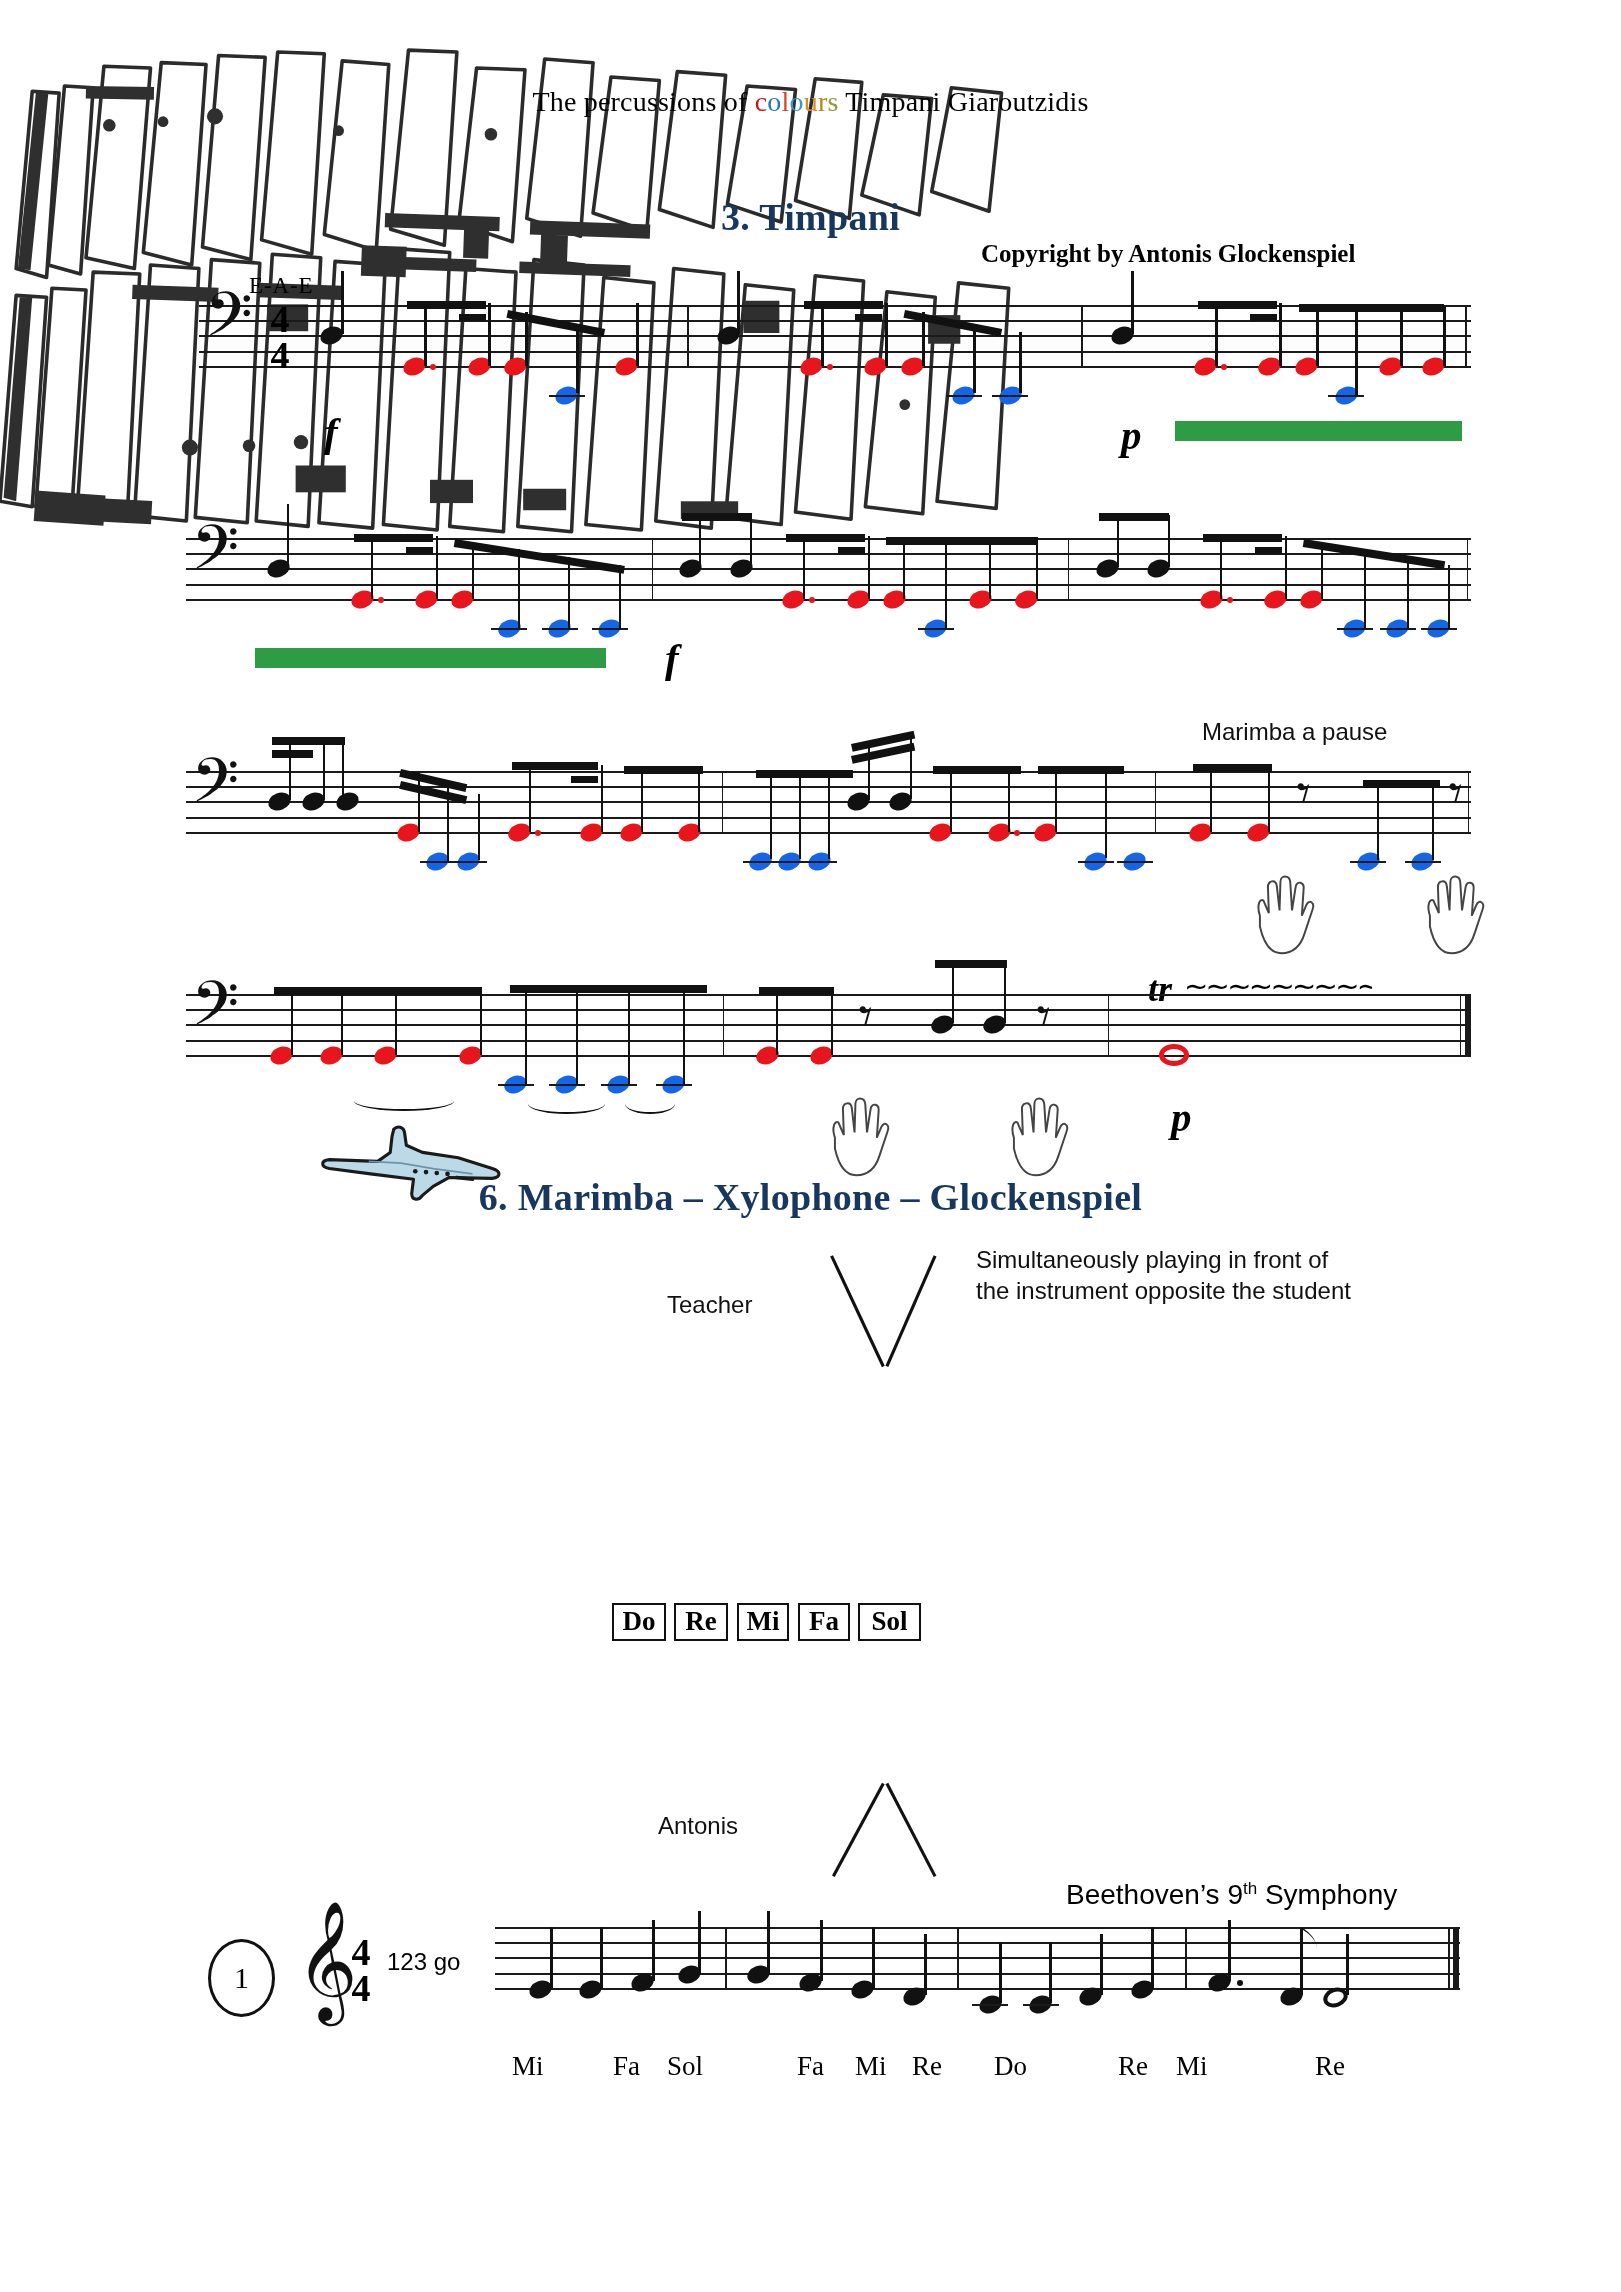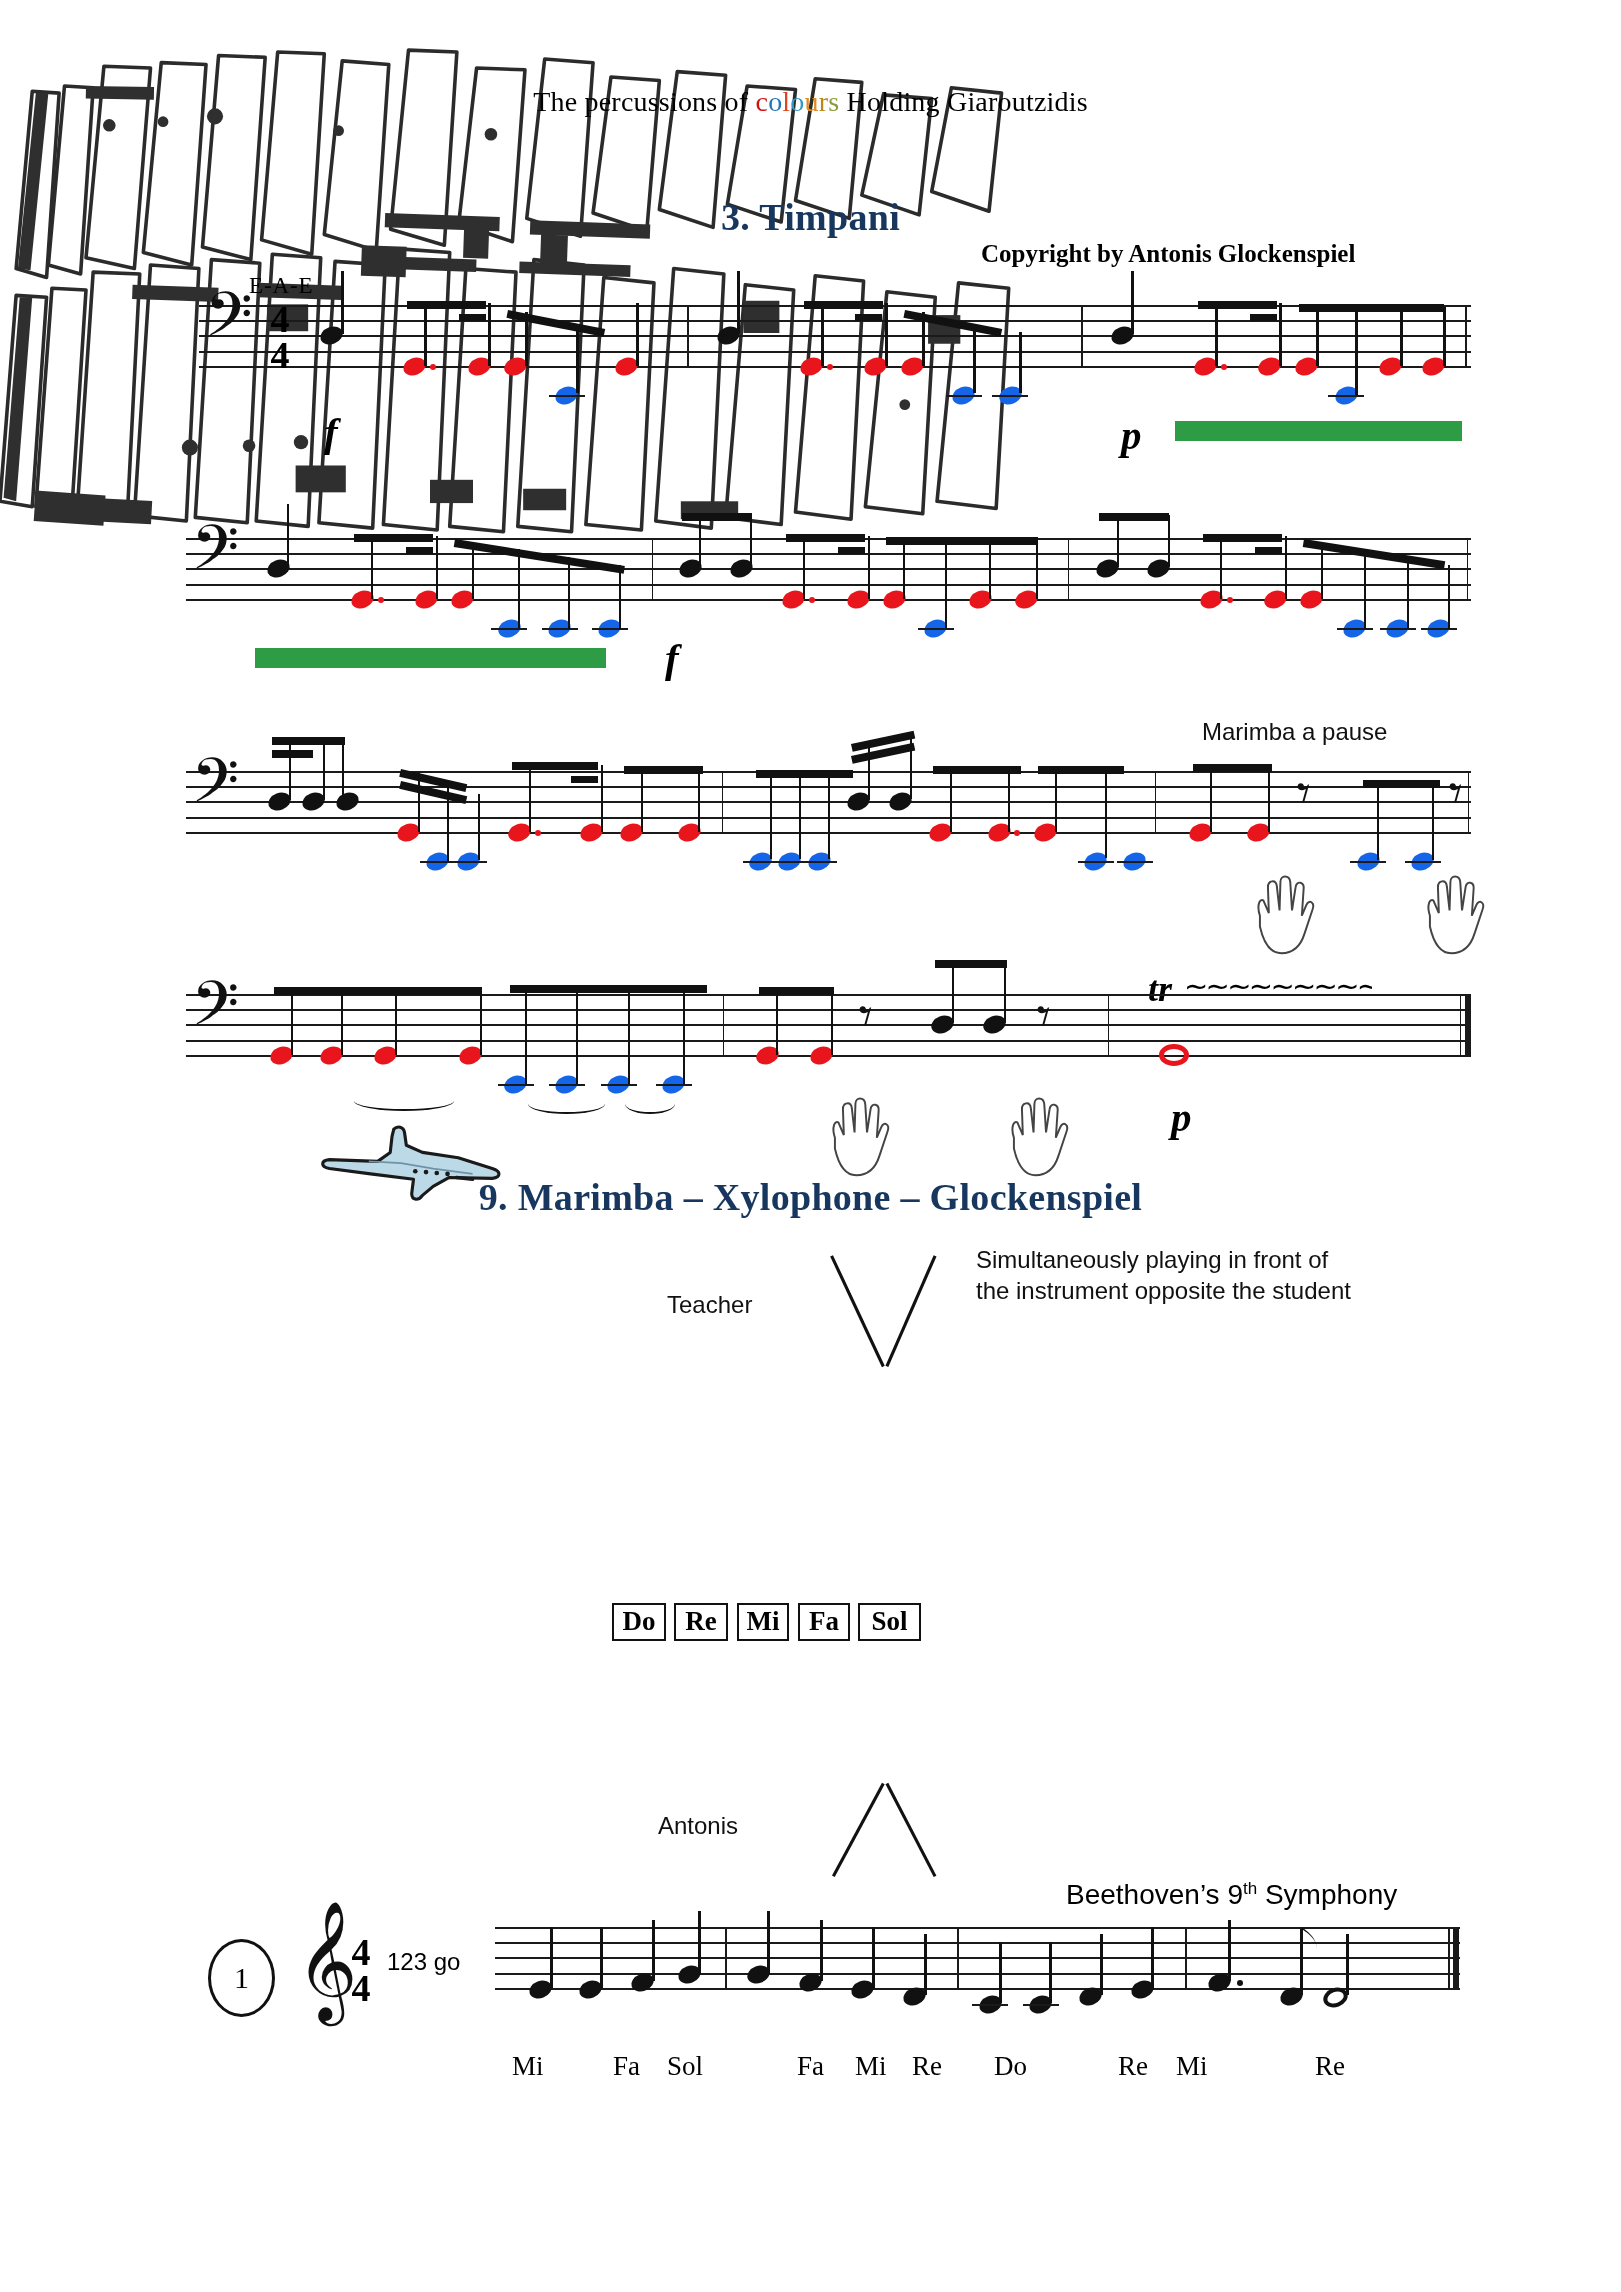--- a/index.html
+++ b/index.html
@@ -109,21 +109,21 @@
   
   #airplane { position:absolute; }
 </style>
 </head>
 <body>
 
 
 
 
 <div class="abs" id="doc-header">
-  <span>The percussions of </span><span class="c1">c</span><span class="c2">o</span><span class="c3">l</span><span class="c4">o</span><span class="c5">u</span><span class="c6">r</span><span class="c7">s</span><span> Holding Giaroutzidis</span>
+  <span>The percussions of </span><span class="c1">c</span><span class="c2">o</span><span class="c3">l</span><span class="c4">o</span><span class="c5">u</span><span class="c6">r</span><span class="c7">s</span><span> Timpani Giaroutzidis</span>
 </div>
 
 
 <div class="abs section-title" id="title-timpani">3. Timpani</div>
 
 <div class="abs" id="copyright-line">Copyright by Antonis Glockenspiel</div>
 
 <div class="abs tuning-label" style="top:273px; left:249px;">E-A-E</div>
 
 <div class="abs" id="timpani-block">
@@ -516,21 +516,21 @@
     <path d="M60 44 L96 46 L132 52 L176 58" fill="none" stroke="#6f93a6" stroke-width="2"></path>
     <circle cx="112" cy="55" r="2.6" fill="#1a1a1a"></circle>
     <circle cx="124" cy="56" r="2.6" fill="#1a1a1a"></circle>
     <circle cx="136" cy="57" r="2.6" fill="#1a1a1a"></circle>
     <circle cx="148" cy="58" r="2.6" fill="#1a1a1a"></circle>
     <path d="M158 62 L176 64" stroke="#1a1a1a" stroke-width="4" stroke-linecap="round"></path>
   </svg>
 </div>
 
 
-<div class="abs section-title" id="title-mallets">9. Marimba – Xylophone – Glockenspiel</div>
+<div class="abs section-title" id="title-mallets">6. Marimba – Xylophone – Glockenspiel</div>
 
 <div class="abs sans-note" style="top:1290px; left:667px;">Teacher</div>
 
 <div class="abs sans-note" style="top:1245px; left:976px; width:385px;">Simultaneously playing in front of the instrument opposite the student</div>
 
 <div class="abs sans-note" style="top:1811px; left:658px;">Antonis</div>
 
 
 <svg class="abs" style="top:1252px; left:828px;" width="116" height="121" viewBox="0 0 130 135">
   <path d="M4 4 L62 128" stroke="#111" stroke-width="3.5" fill="none"></path>

